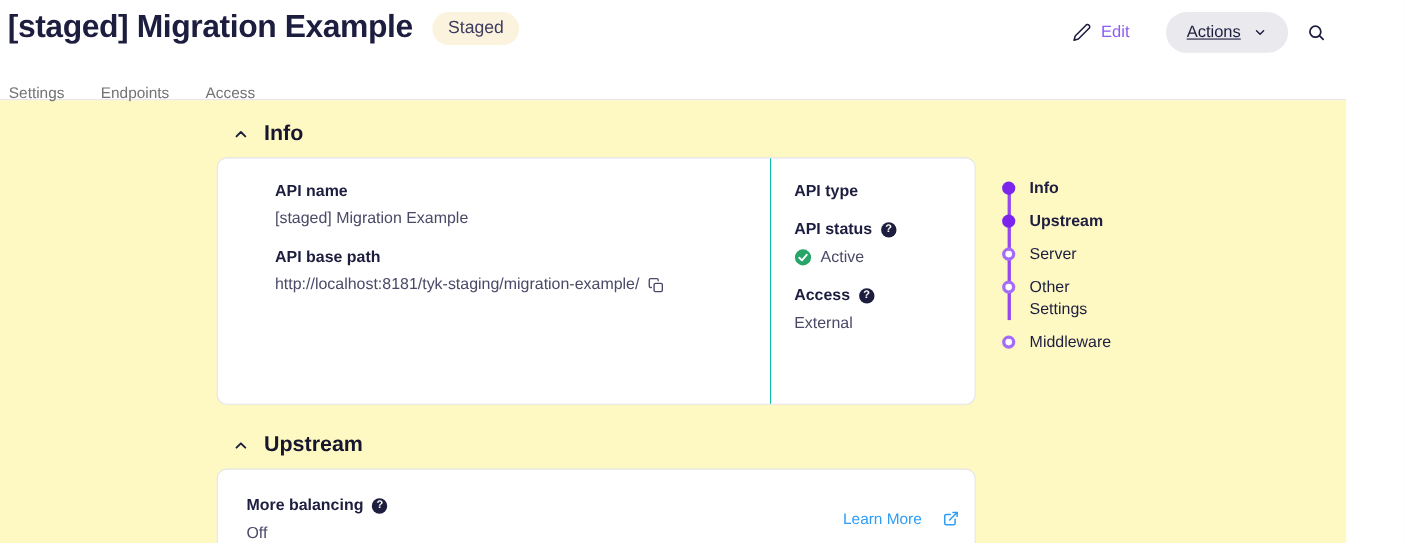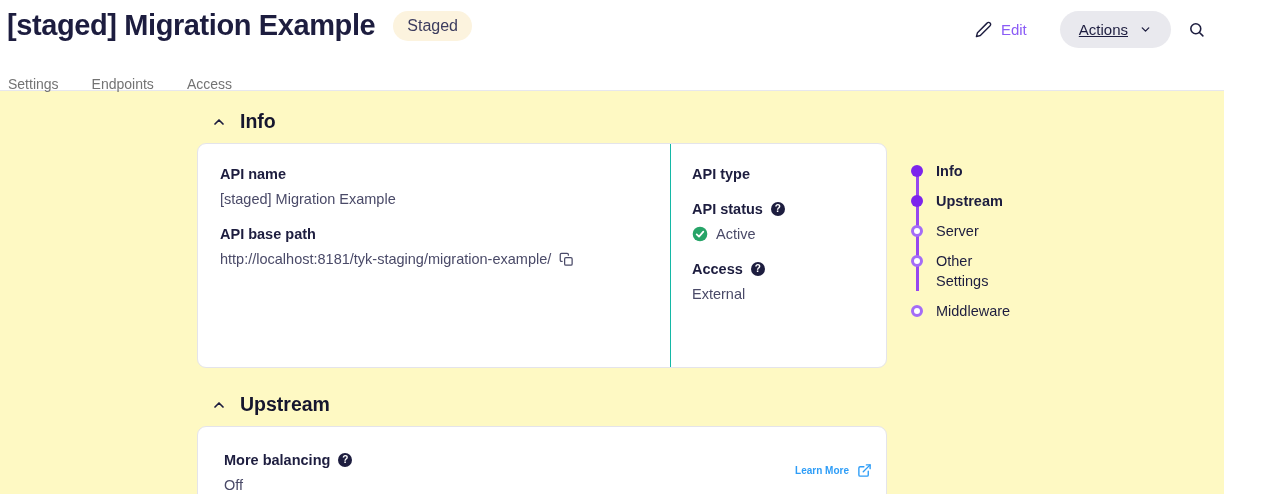--- a/index.html
+++ b/index.html
@@ -27,33 +27,33 @@
   
   .content { position:absolute; top:91px; left:0; right:0; bottom:0; background:#fef9c3; z-index:1; }
   .main { position:absolute; left:197px; top:0; width:690px; }
 
   .section-head { display:flex; align-items:center; }
   .section-head .chev { margin-left:14px; display:flex; }
   .section-title { font-size:19.5px; font-weight:700; color:#16162e; margin-left:13px; }
   .head-info { margin-top:19px; }
   .head-upstream { margin-top:25px; }
 
-  .card { background:#fff; border:1px solid #e4e4ea; border-radius:9px; }
+  .card { background:#fff; border:1px solid #e4e4ea; border-radius:9px;padding-left:30px; }
   .info-card { margin-top:10px; height:225px; display:grid; grid-template-columns:472px 1fr; }
   .info-left { padding:20px 22px; }
   .info-right { border-left:1px solid #14b8a6; padding:20px 21px; }
   .field { margin-bottom:15px; }
   .field-label { font-size:14.5px; font-weight:700; color:#1d1d3f; line-height:20px; margin-bottom:5px; display:flex; align-items:center; gap:8px; }
   .field-value { font-size:14.5px; color:#4a4a68; line-height:20px; display:flex; align-items:center; gap:8px; }
   .help-dot { width:14px; height:14px; border-radius:50%; background:#1d1d3f; color:#fff; font-size:10px; font-weight:700;
               display:inline-flex; align-items:center; justify-content:center; cursor:pointer; }
   .copy-ic { display:inline-flex; cursor:pointer; }
 
   .upstream-card { margin-top:10px; height:150px; padding:23px 14px 0 26px; display:flex; justify-content:space-between; align-items:flex-start; }
-  .learn-more { display:flex; align-items:center; gap:8px; color:#2e9df7; font-size:10px; margin-top:13px; cursor:pointer;font-weight:bold; }
+  .learn-more { display:flex; align-items:center; gap:19px; color:#2e9df7; font-size:14px; margin-top:13px; cursor:pointer; }
 
   
   .side-nav { position:absolute; left:905px; top:65px; width:100px; }
   .nav-line { position:absolute; left:11px; top:15px; width:2.5px; height:120px; background:#9747f0; }
   .nav-item { position:relative; display:flex; align-items:flex-start; min-height:30px; padding-left:6px; cursor:pointer; }
   .nav-dot { width:12px; height:12px; border-radius:50%; margin:9px 13px 0 0; flex:none; position:relative; z-index:1; }
   .nav-dot.filled { background:#7c24ec; }
   .nav-dot.hollow { background:#fff; border:3px solid #a46cf7; }
   .nav-label { font-size:14.5px; color:#1d1d3f; line-height:20px; padding-top:5px; }
   .nav-item.active .nav-label { font-weight:700; }

